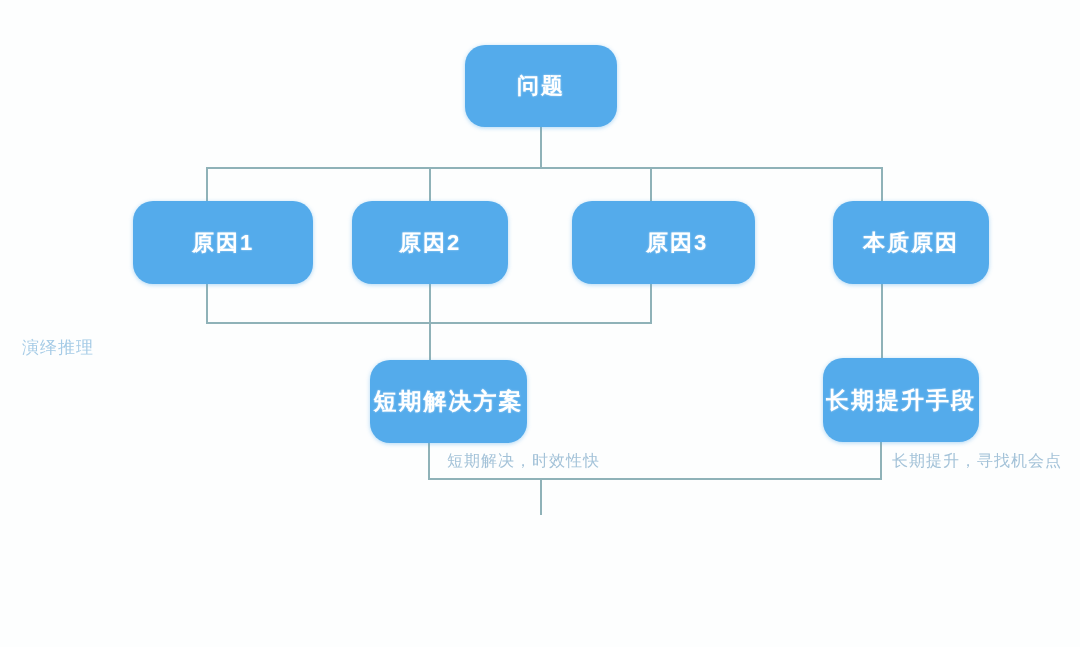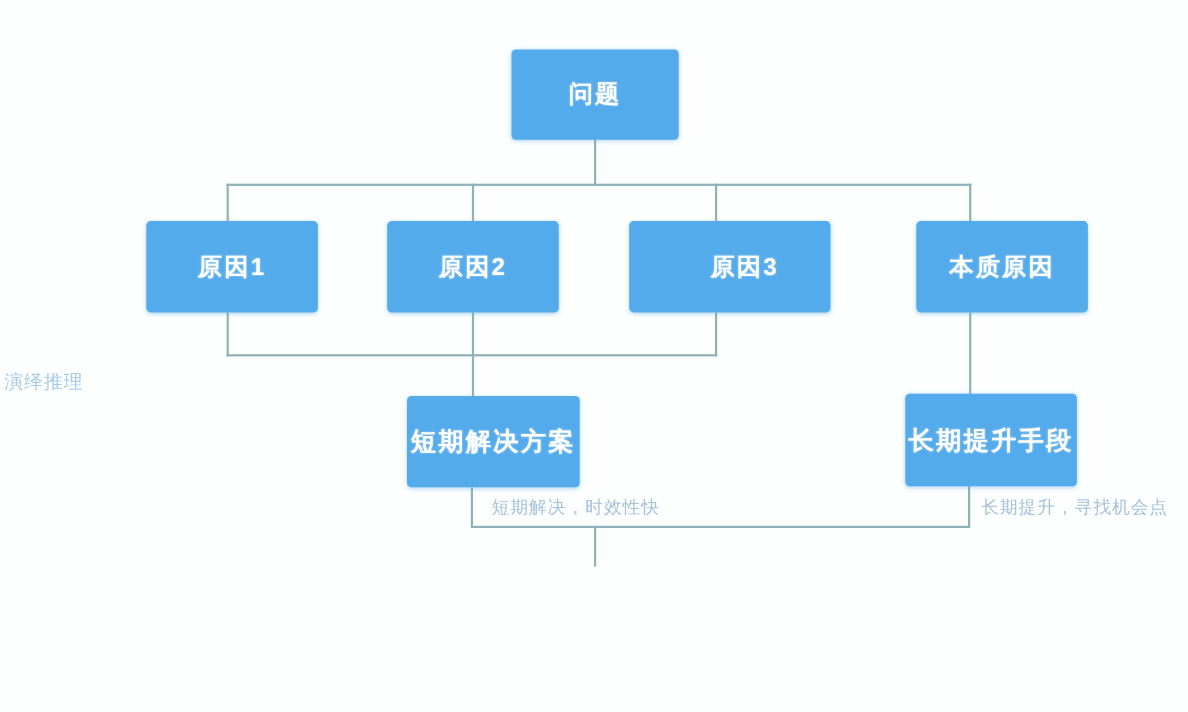--- a/index.html
+++ b/index.html
@@ -12,21 +12,21 @@
     position: relative;
     width: 1080px;
     height: 647px;
     background: #fdfefe;
     overflow: hidden;
   }
   .node {
     position: absolute;
     background: var(--node-fill, #54ABEB);
     color: var(--node-text, #ffffff);
-    border-radius: 4px;
+    border-radius: 20px;
     display: flex;
     align-items: center;
     justify-content: center;
     font-weight: 600;
     font-size: 22px;
     letter-spacing: 2px;
     box-shadow: 0 1px 4px rgba(84, 171, 235, 0.45);
     text-shadow: 0 0 2px rgba(255,255,255,0.6);
     cursor: default;
   }
@@ -68,32 +68,32 @@
   <div class="cline v" style="left:429px; top:322px; height:38px;"></div>
   <div class="cline v" style="left:881px; top:284px; height:76px;"></div>
 
   <div class="cline v" style="left:428px; top:443px; height:36px;"></div>
   <div class="cline v" style="left:880px; top:442px; height:37px;"></div>
   <div class="cline h" style="left:428px; top:478px; width:454px;"></div>
   <div class="cline v" style="left:540px; top:478px; height:37px;"></div>
 
   <div class="node" style="left:465px; top:45px; width:152px; height:82px;">问题</div>
 
-  <div class="node" style="left:133px; top:201px; width:156px; height:83px;">原因1</div>
+  <div class="node" style="left:133px; top:201px; width:180px; height:83px;">原因1</div>
 
   <div class="node" style="left:352px; top:201px; width:156px; height:83px;">原因2</div>
 
   <div class="node" style="left:572px; top:201px; width:156px; height:83px;padding-left:27px;">原因3</div>
 
   <div class="node" style="left:807px; top:201px; width:156px; height:83px;margin-left:26px;">本质原因</div>
 
   <div class="node big" style="left:350px; top:360px; width:157px; height:83px;">短期解决方案</div>
 
   <div class="node big" style="left:803px; top:358px; width:156px; height:84px;text-align:center;">长期提升手段</div>
 
 
-  <div class="annotation side" style="left:4px; top:336px;">演绎推理</div>
+  <div class="annotation side" style="left:22px; top:336px;">演绎推理</div>
 
   <div class="annotation" style="left:447px; top:451px;">短期解决，时效性快</div>
 
   <div class="annotation" style="left:892px; top:451px;">长期提升，寻找机会点</div>
 
 </div>
 
 </body></html>

